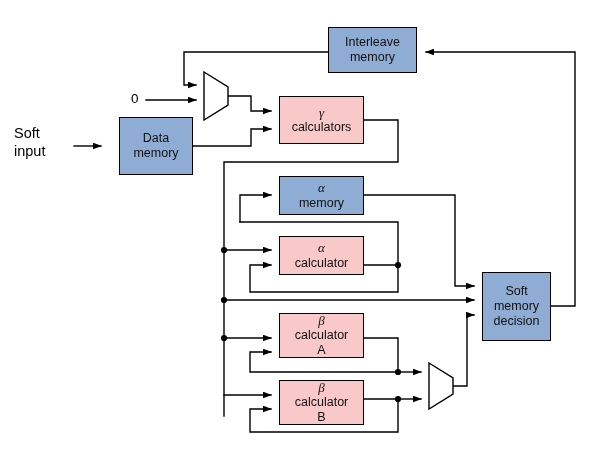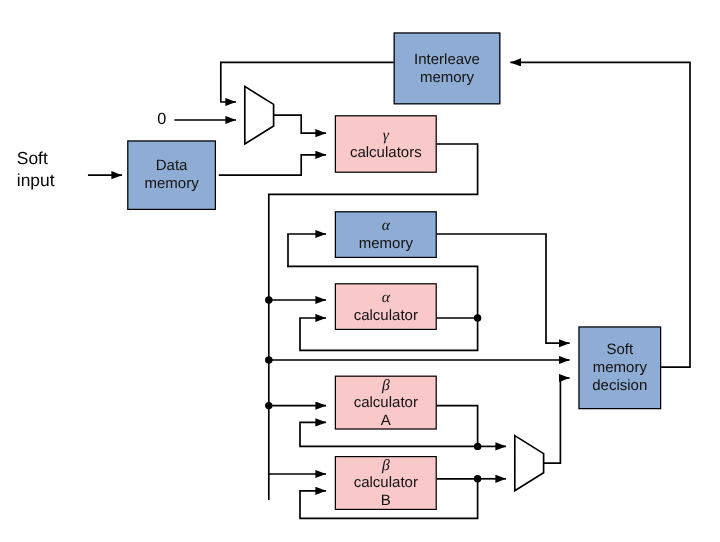--- a/index.html
+++ b/index.html
@@ -100,26 +100,26 @@
       <path d="M398,399 L421,399" marker-end="url(#ah)"></path>
       <circle cx="398" cy="399" r="3.1" fill="#000" stroke="none"></circle>
 
       <path d="M453,386 L467,386 L467,315 L474,315" marker-end="url(#ah)"></path>
 
       <path d="M551,306 L575,306 L575,52 L426,52" marker-end="url(#ah)"></path>
 
     </g>
   </svg>
 
-  <div class="block blue" style="left:106px;top:117px;width:74px;height:58px;">
+  <div class="block blue" style="left:119px;top:117px;width:74px;height:58px;">
     <div>Data</div>
     <div>memory</div>
   </div>
 
-  <div class="block blue" style="left:328px;top:27px;width:89px;height:60px;">
+  <div class="block blue" style="left:328px;top:27px;width:89px;height:46px;">
     <div>Interleave</div>
     <div>memory</div>
   </div>
 
   <div class="block pink" style="left:279px;top:96px;width:85px;height:48px;">
     <div class="greek">γ</div>
     <div>calculators</div>
   </div>
 
   <div class="block blue" style="left:279px;top:176px;width:85px;height:39px;">

